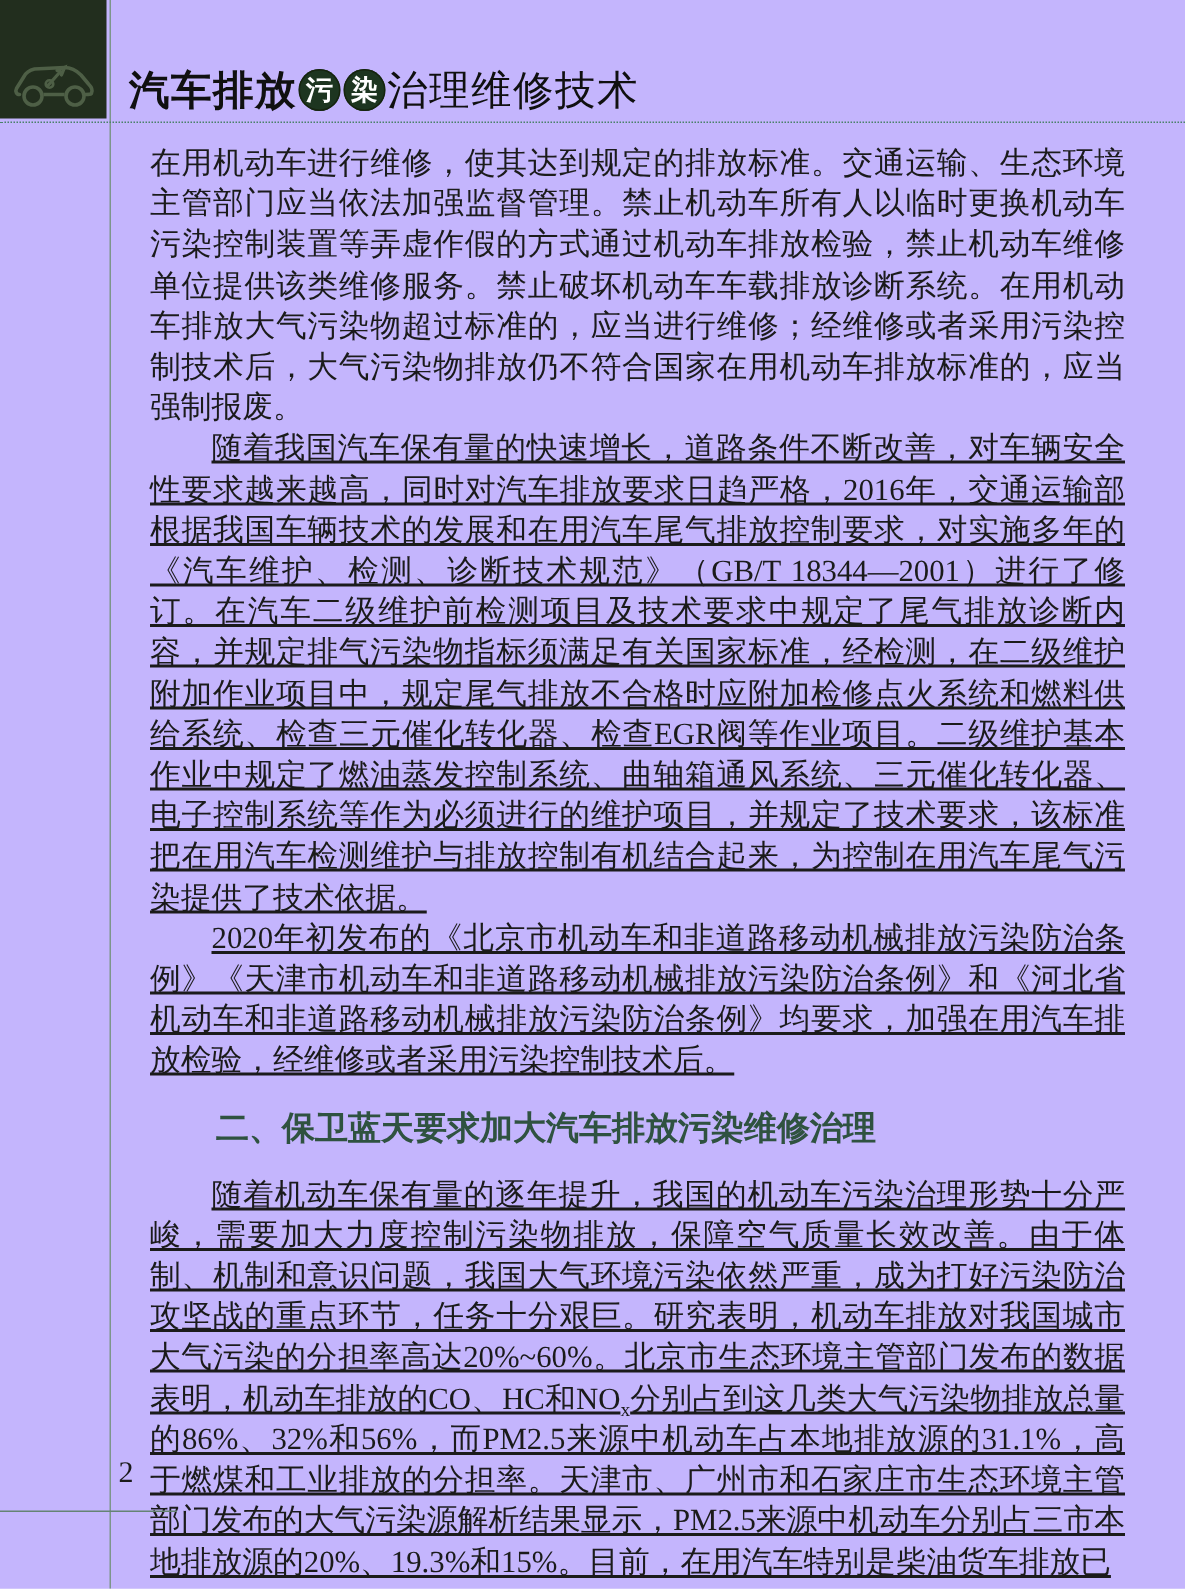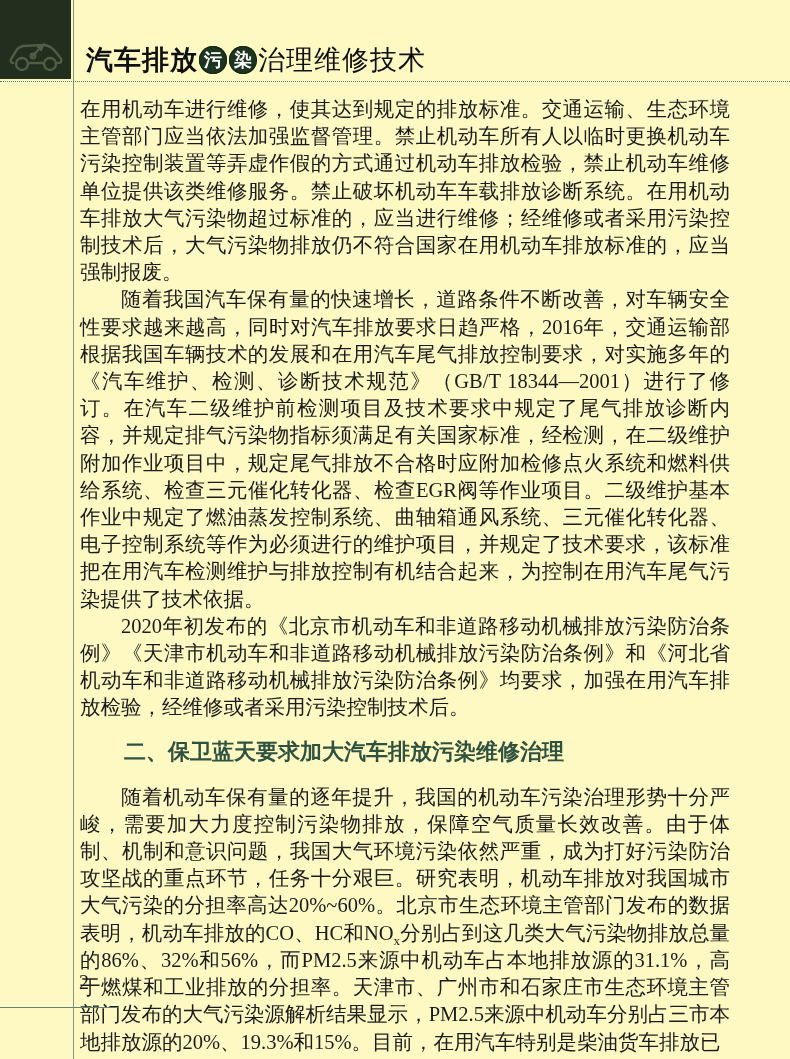--- a/index.html
+++ b/index.html
@@ -10,21 +10,21 @@
     width: 790px;
     height: 1059px;
     position: relative;
     background: #fbfbf9;
     font-family: "Liberation Serif", serif;
     overflow: hidden;
   }
   .page {
     position: absolute;
     inset: 0;
-    background: #fef9c3;
+    background: #c4b5fd;
   }
   
   .v-rule {
     position: absolute;
     left: 73px;
     top: 0;
     width: 1px;
     height: 1059px;
     background: #7d958a;
   }
@@ -83,34 +83,35 @@
     box-shadow: 0 0 0 1px #16240f inset;
   }
   .title-suffix {
     font-size: 27px;
     font-weight: 400;
     letter-spacing: 1px;
   }
   
   .content {
     position: absolute;
-    left: 80px;
+    left: 100px;
     top: 96px;
     width: 650px;
     color: #1b1b1b;
     font-size: 20.5px;
     line-height: 27.2px;
     text-align: justify;
     text-justify: inter-ideograph;
   }
   .content p {
     margin: 0;
   }
   .indent {
     text-indent: 2em;
+    text-decoration: underline;
   }
   .section-heading {
     font-family: Liberation Mono, monospace;
     font-size: 22px;
     font-weight: 700;
     color: #2f5240;
     text-indent: 2em;
     margin: 17px 0 15px 0 !important;
     line-height: 30px;
   }

